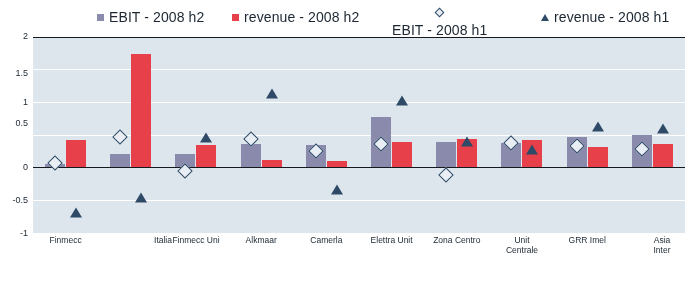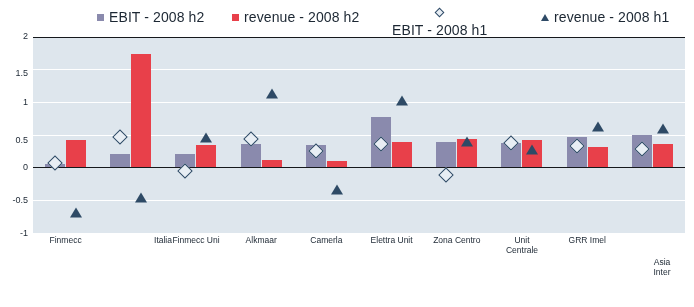--- a/index.html
+++ b/index.html
@@ -77,21 +77,21 @@
         <div class="gridline" style="top: 65.6667px;"></div>
         <div class="gridline" style="top: 98.5px;"></div>
         <div class="zeroline" style="top: 130.533px;"></div>
         <div class="gridline" style="top: 164.167px;"></div>
         <div class="gridline" style="top: 197px;"></div>
       </div>
     <div id="yticks">
         <div class="ytick" style="top: 0px;">2</div>
         <div class="ytick" style="top: 37px;">1.5</div>
         <div class="ytick" style="top: 65.6667px;">1</div>
-        <div class="ytick" style="top: 104px;">0.5</div>
+        <div class="ytick" style="top: 87px;">0.5</div>
         <div class="ytick" style="top: 131.333px;">0</div>
         <div class="ytick" style="top: 164.167px;">-0.5</div>
         <div class="ytick" style="top: 197px;">-1</div>
       </div>
     <div id="series-layer">
         <div class="group" style="left: 0px; width: 65.2px;">
           <div class="bar bar-ebit" style="left: 12.1px; width: 20px; top: 128.05px; height: 3.28333px;"></div>
           <div class="bar bar-rev" style="left: 33.1px; width: 20px; top: 104.41px; height: 26.9233px;"></div>
           <div class="mk mk-diamond" style="left: 22.1px; top: 126.737px;"></div>
           <div class="mk mk-tri" style="left: 43.1px; top: 177.3px;"></div>
@@ -155,17 +155,17 @@
         <div class="xlabel" style="left: 32.6px;">Finmecc</div>
         <div class="xlabel" style="left: 113px; margin-left: 17px;">Italia</div>
         <div class="xlabel" style="left: 163px;">Finmecc Uni</div>
         <div class="xlabel" style="left: 228.2px;">Alkmaar</div>
         <div class="xlabel" style="left: 293.4px;">Camerla</div>
         <div class="xlabel" style="left: 358.6px;">Elettra Unit</div>
         <div class="xlabel" style="left: 423.8px;">Zona Centro</div>
         <div class="xlabel" style="left: 489px;">Unit
 Centrale</div>
         <div class="xlabel" style="left: 554.2px;">GRR Imel</div>
-        <div class="xlabel" style="left: 629px; margin-top: 22px;">Asia Inter</div>
+        <div class="xlabel" style="left: 629px;">Asia Inter</div>
       </div>
   </div>
 
 </div>
 
 </body></html>

